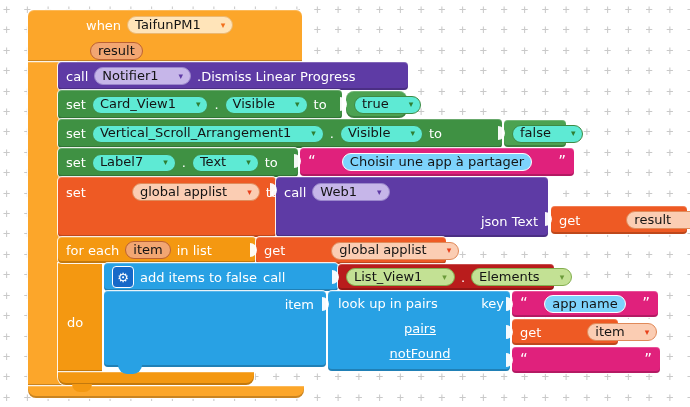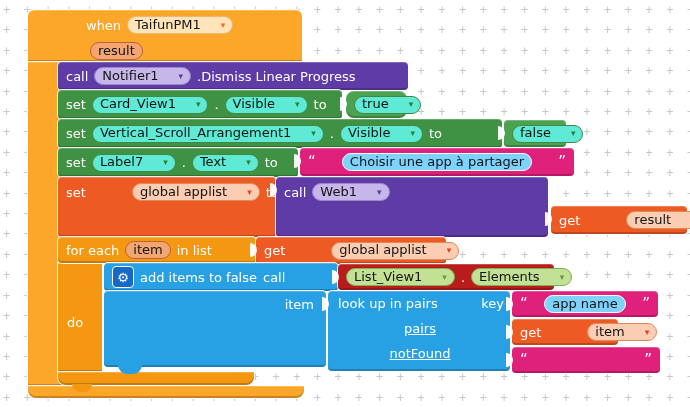--- a/index.html
+++ b/index.html
@@ -203,20 +203,23 @@
     </div>
   </div>
   <div id="b-callweb" class="block meth val">
     <div class="row r1">
       <span>call</span>
       <span class="chip c-lav">
         <span>Web1</span>
         <span class="arr">▾</span>
       </span>
     </div>
+    <div class="row r2">
+      <span>json Text</span>
+    </div>
   </div>
   <div id="b-getresult" class="block frow var val">
     <span>get</span>
     <span class="chip c-vsalmon">
       <span>result</span>
       <span class="arr">▾</span>
     </span>
   </div>
 
   <div id="b-foreach-head" class="block frow ctrl">

